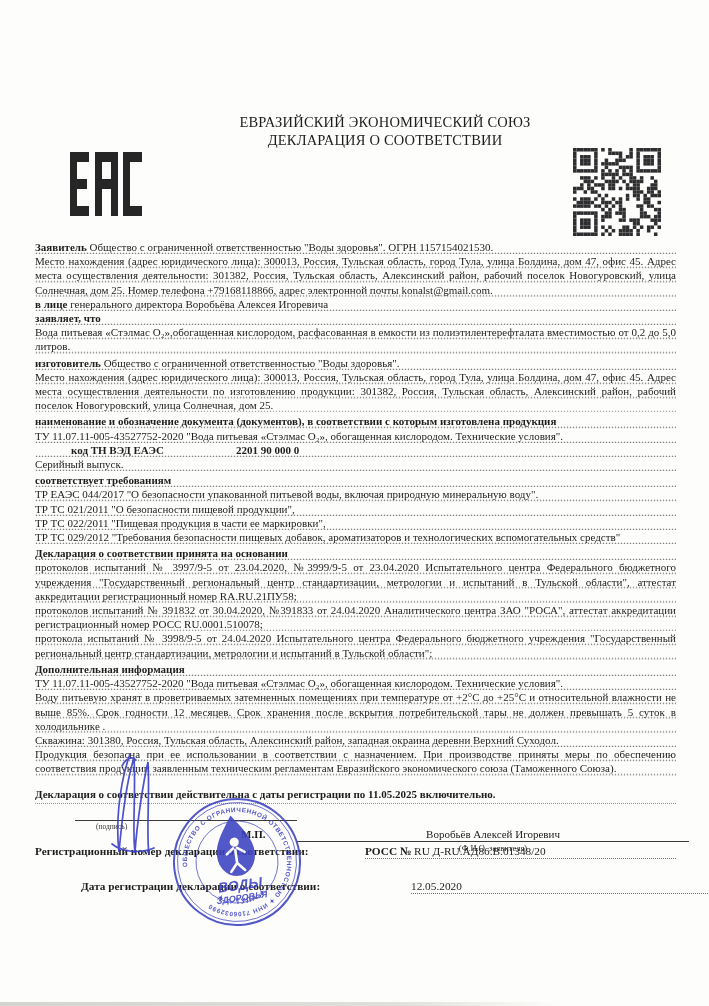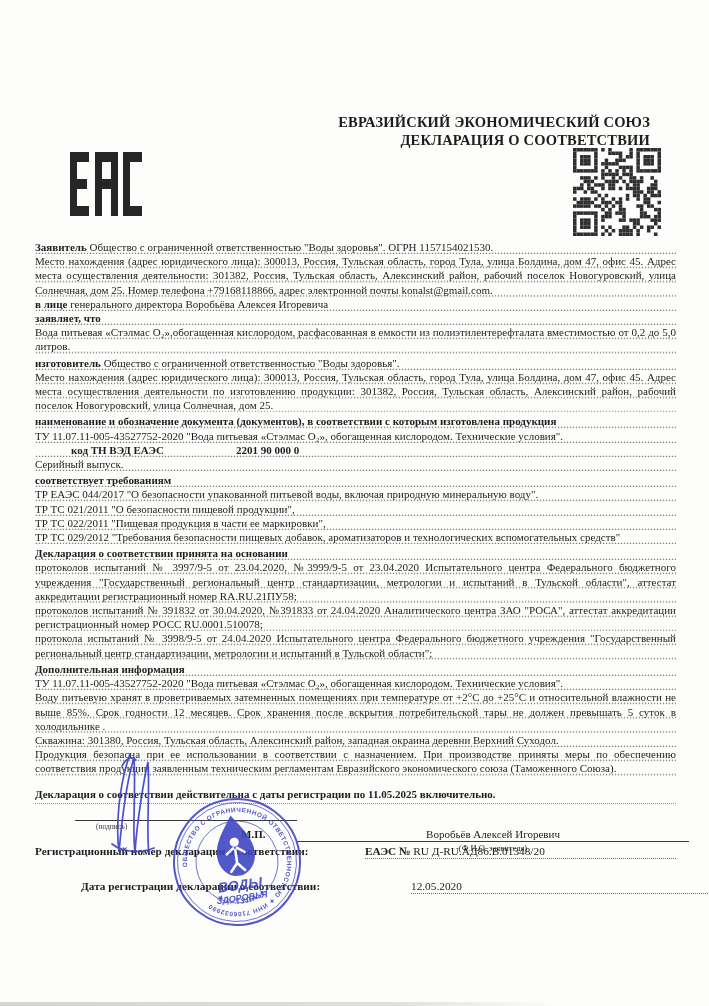--- a/index.html
+++ b/index.html
@@ -1,20 +1,20 @@
 <!DOCTYPE html>
 <html><head>
 <meta charset="utf-8">
 <style>
   html,body{margin:0;padding:0;}
   body{background:#777;font-family:"Liberation Serif","DejaVu Serif",serif;}
   .page{position:relative;width:709px;height:1006px;margin:0 auto;background:#fdfdfb;color:#1d1d1d;overflow:hidden;}
 
   
-  .title{position:absolute;left:120px;top:113px;width:530px;text-align:right;font-weight:bold;font-size:14.5px;line-height:18px;letter-spacing:.2px;}
+  .title{position:absolute;left:120px;top:113px;width:530px;text-align:center;font-weight:normal;font-size:14.5px;line-height:18px;letter-spacing:.2px;}
   .eac{position:absolute;left:70px;top:152px;width:72px;height:64px;}
   .qr{position:absolute;left:573px;top:148px;width:88px;height:88px;}
 
   
   .doc{position:absolute;left:35px;top:240px;width:641px;font-size:11px;line-height:14.2px;text-align:justify;}
   .doc p{margin:0;}
   .ruled{background-image:radial-gradient(circle at 1.5px 13.6px, rgba(90,90,90,.75) .6px, rgba(90,90,90,0) 1.1px);background-size:3px 14.2px;}
   .gap2{margin-top:2px !important;}
   .cols{display:flex;}
   .cols .c1{width:165px;margin-left:36px;}
@@ -423,21 +423,21 @@
   <div class="mp">М.П.</div>
 
   <div class="fio-block">
     <div class="fio-name">Воробьёв Алексей Игоревич</div>
     <div class="fio-rule"></div>
     <div class="fio-caption">(Ф.И.О. заявителя)</div>
   </div>
 
   <div class="reg-row r1">
     <span class="lbl">Регистрационный номер декларации о соответствии:</span>
-    <span class="val"><b>ЕАЭС №</b> <span>RU Д-RU.АД86.В.01348/20</span></span>
+    <span class="val"><b>РОСС №</b> <span>RU Д-RU.АД86.В.01348/20</span></span>
   </div>
   <div class="reg-row r2">
     <span class="lbl">Дата регистрации декларации о соответствии:</span>
     <span class="val">12.05.2020</span>
   </div>
 
   <div class="signature">
     <svg width="110" height="118" viewBox="0 0 110 118" fill="none" stroke="#3b3fc6" stroke-width="1.7" stroke-linecap="round">
       <path d="M38,6 C26,40 24,80 27,104 C29,82 34,34 42,10 C44,44 40,84 43,104"></path>
       <path d="M43,104 C45,74 52,30 56,14 C58,46 54,86 57,106"></path>

